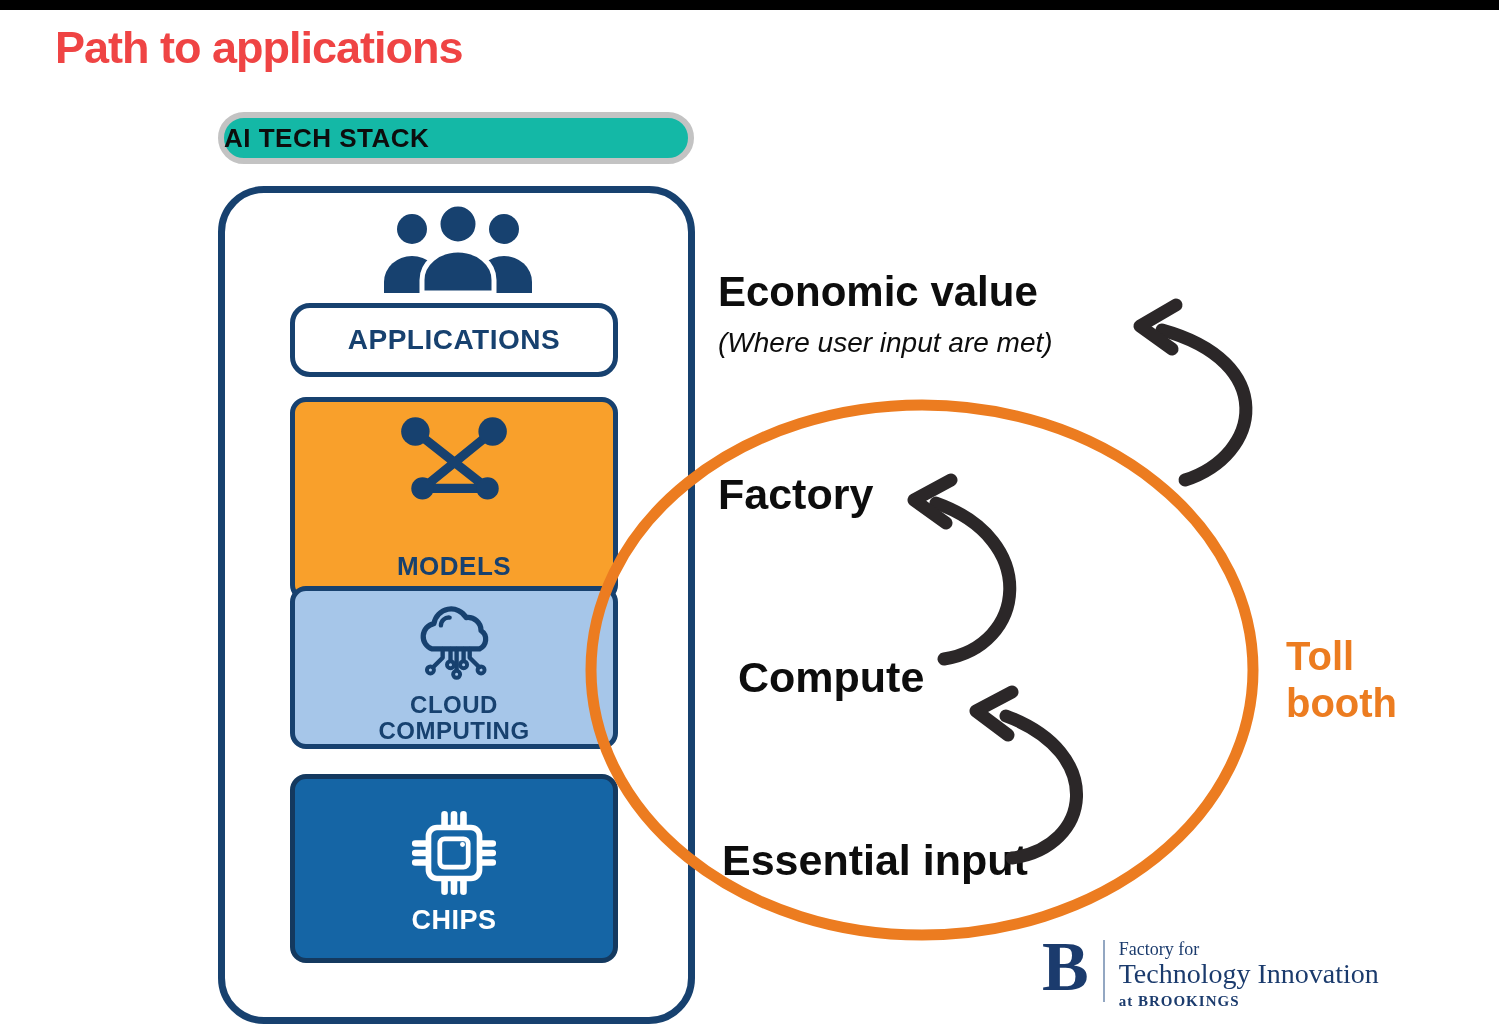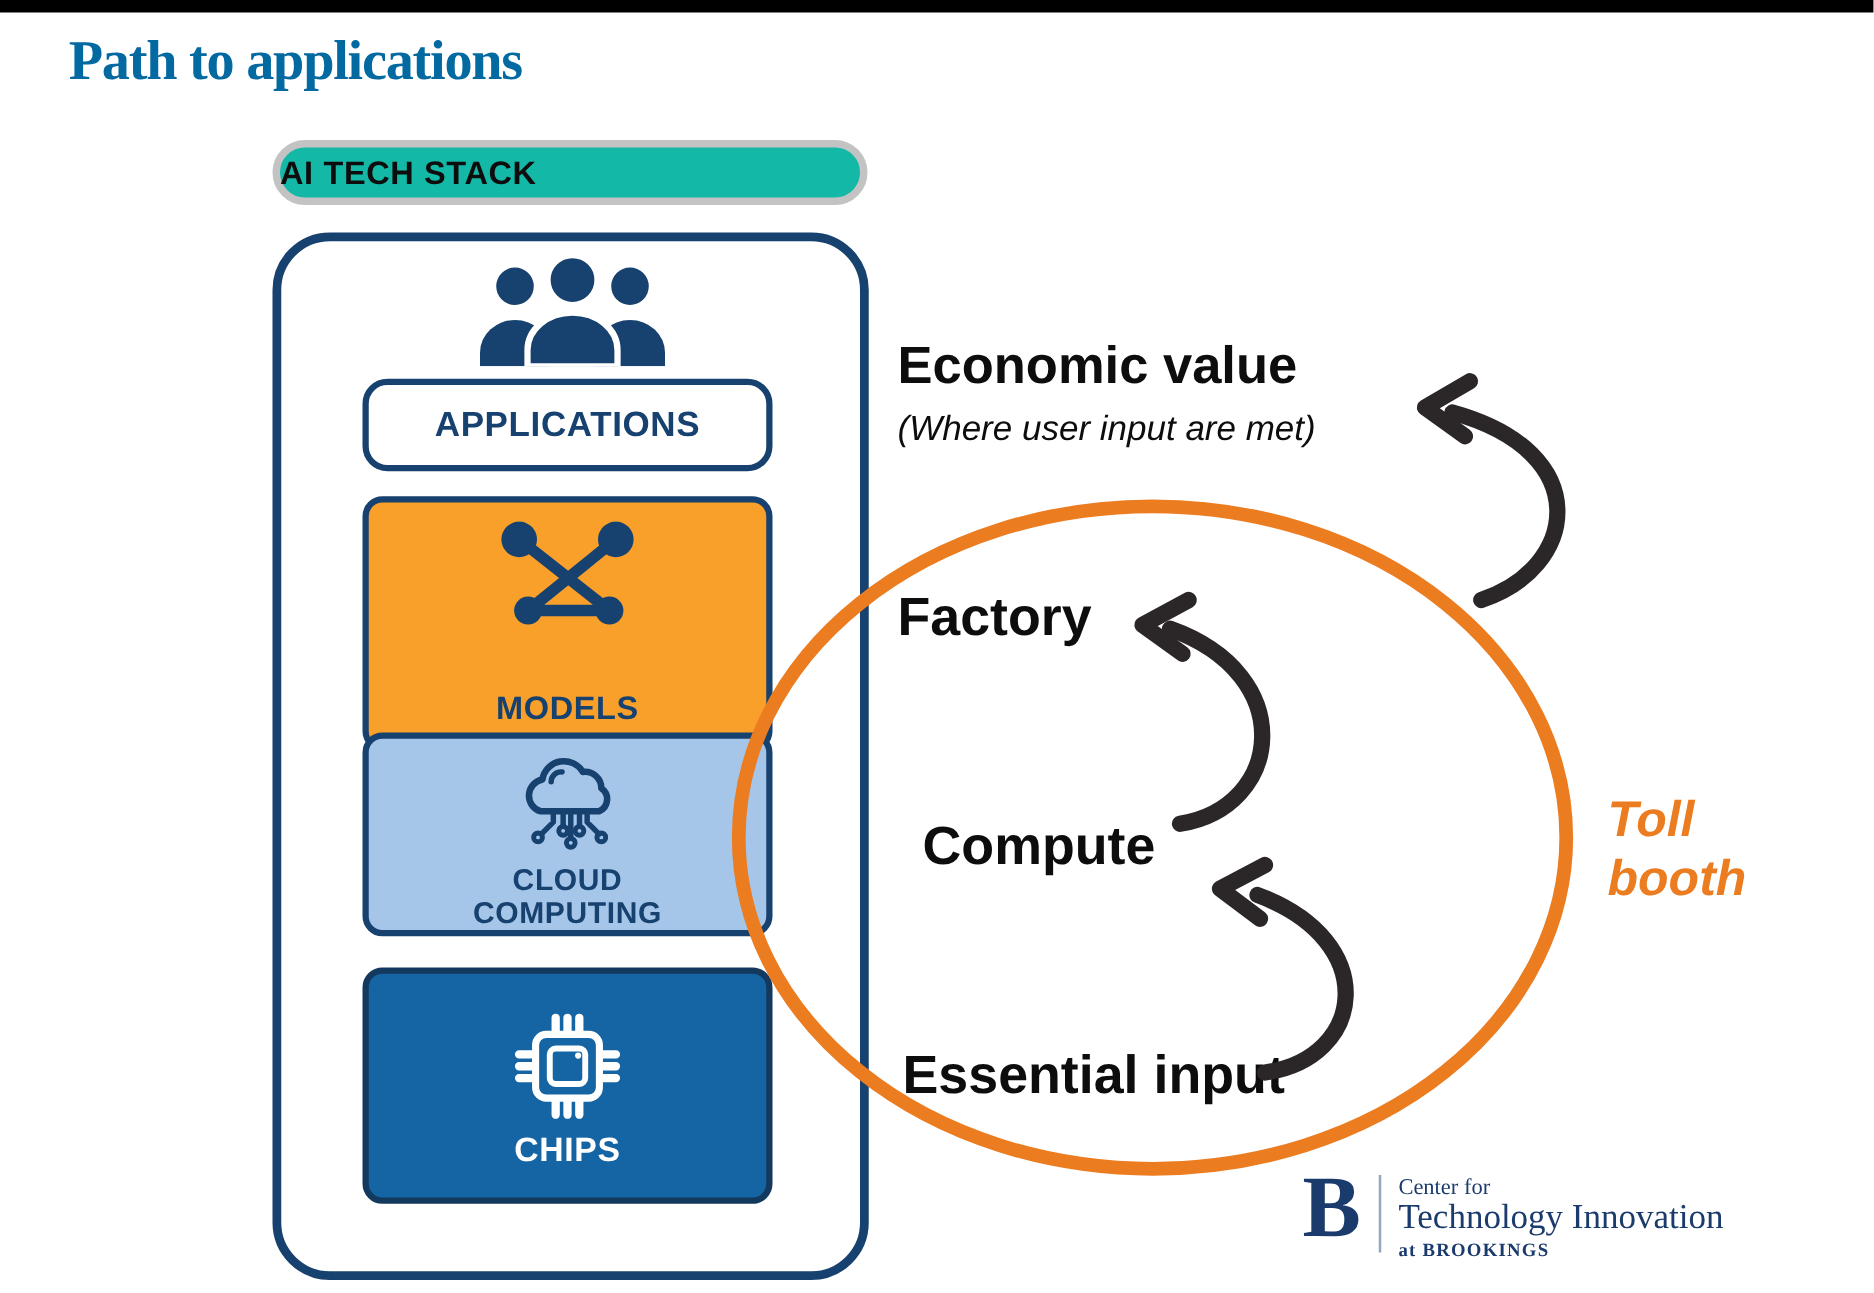--- a/index.html
+++ b/index.html
@@ -1,21 +1,21 @@
 <!DOCTYPE html>
 <html style="--navy: #17416F; --navy_dark: #14395F; --mid_blue: #1565A5; --light_blue: #A6C6E9; --amber: #F9A02B; --orange: #EC7C20; --gray_border: #C3C3C3; --arrow: #2B2728; --brookings_navy: #1B3B6D; --text_black: #0D0D0D;"><head>
 <meta charset="utf-8">
 <style>
   html,body{margin:0;padding:0;background:#fff;}
   .canvas{
     position:relative;width:1499px;height:1034px;background:#ffffff;overflow:hidden;
     font-family:"Liberation Sans", sans-serif;color:#0d0d0d;
   }
   .topbar{position:absolute;left:0;top:0;width:1499px;height:10px;background:#000;}
-  .title{position:absolute;left:55px;top:22px;font-size:45px;font-weight:800;letter-spacing:-1px;color:#0369a1;font-family:Liberation Serif, serif;}
+  .title{position:absolute;left:55px;top:22px;font-size:45px;font-weight:800;letter-spacing:-1px;color:#ef4444;}
 
   
   .pill{
     position:absolute;left:218px;top:112px;width:476px;height:52px;box-sizing:border-box;
     background:#14b8a6;border:6px solid var(--gray_border);border-radius:31px;
     display:flex;align-items:center;justify-content:flex-start;
   }
   .pill span{font-size:26px;font-weight:800;letter-spacing:.5px;color:#0d0d0d;}
   .stack{
     position:absolute;left:218px;top:186px;width:477px;height:838px;box-sizing:border-box;
@@ -36,21 +36,21 @@
   .chips{top:774px;height:189px;background:var(--mid_blue);border-radius:16px;border-color:var(--navy_dark);}
   .chips .lbl{font-size:27px;color:#ffffff;}
 
   
   .econ{position:absolute;left:718px;top:268px;font-size:42px;font-weight:800;}
   .econ-sub{position:absolute;left:718px;top:327px;font-size:28px;font-style:italic;font-weight:500;}
   .factory{position:absolute;left:718px;top:470px;font-size:43px;font-weight:800;}
   .compute{position:absolute;left:738px;top:653px;font-size:43px;font-weight:800;}
   .essential{position:absolute;left:722px;top:836px;font-size:43px;font-weight:800;}
   .toll{position:absolute;left:1286px;top:633px;font-size:40px;font-weight:800;color:var(--orange);line-height:1.18;}
-  .toll span{display:block;font-style:italic;}
+  .toll span{display:block;}
 
   
   .overlay{position:absolute;left:0;top:0;width:1499px;height:1034px;pointer-events:none;}
   .ellipse{fill:none;stroke:var(--orange);stroke-width:11px;}
   .arrow{fill:none;stroke:var(--arrow);stroke-width:13px;stroke-linecap:round;stroke-linejoin:round;}
 
   
   .navy-fill{fill:var(--navy);}
   .navy-stroke{fill:none;stroke:var(--navy);stroke-linecap:round;stroke-linejoin:round;}
   .white-stroke{fill:none;stroke:#ffffff;stroke-linecap:round;stroke-linejoin:round;}
@@ -155,19 +155,19 @@
     <g>
       <path class="arrow" d="M1012,858 C1092,847 1106,753 1006,716"></path>
       <path class="arrow" d="M1012,692 L976,711 L1008,735"></path>
     </g>
   </svg>
 
   <div class="logo">
     <span class="b">B</span>
     <span class="div"></span>
     <span class="col">
-      <span class="l1">Center for</span>
+      <span class="l1">Factory for</span>
       <span class="l2">Technology Innovation</span>
       <span class="l3">at BROOKINGS</span>
     </span>
   </div>
 
 </div>
 
 </body></html>

